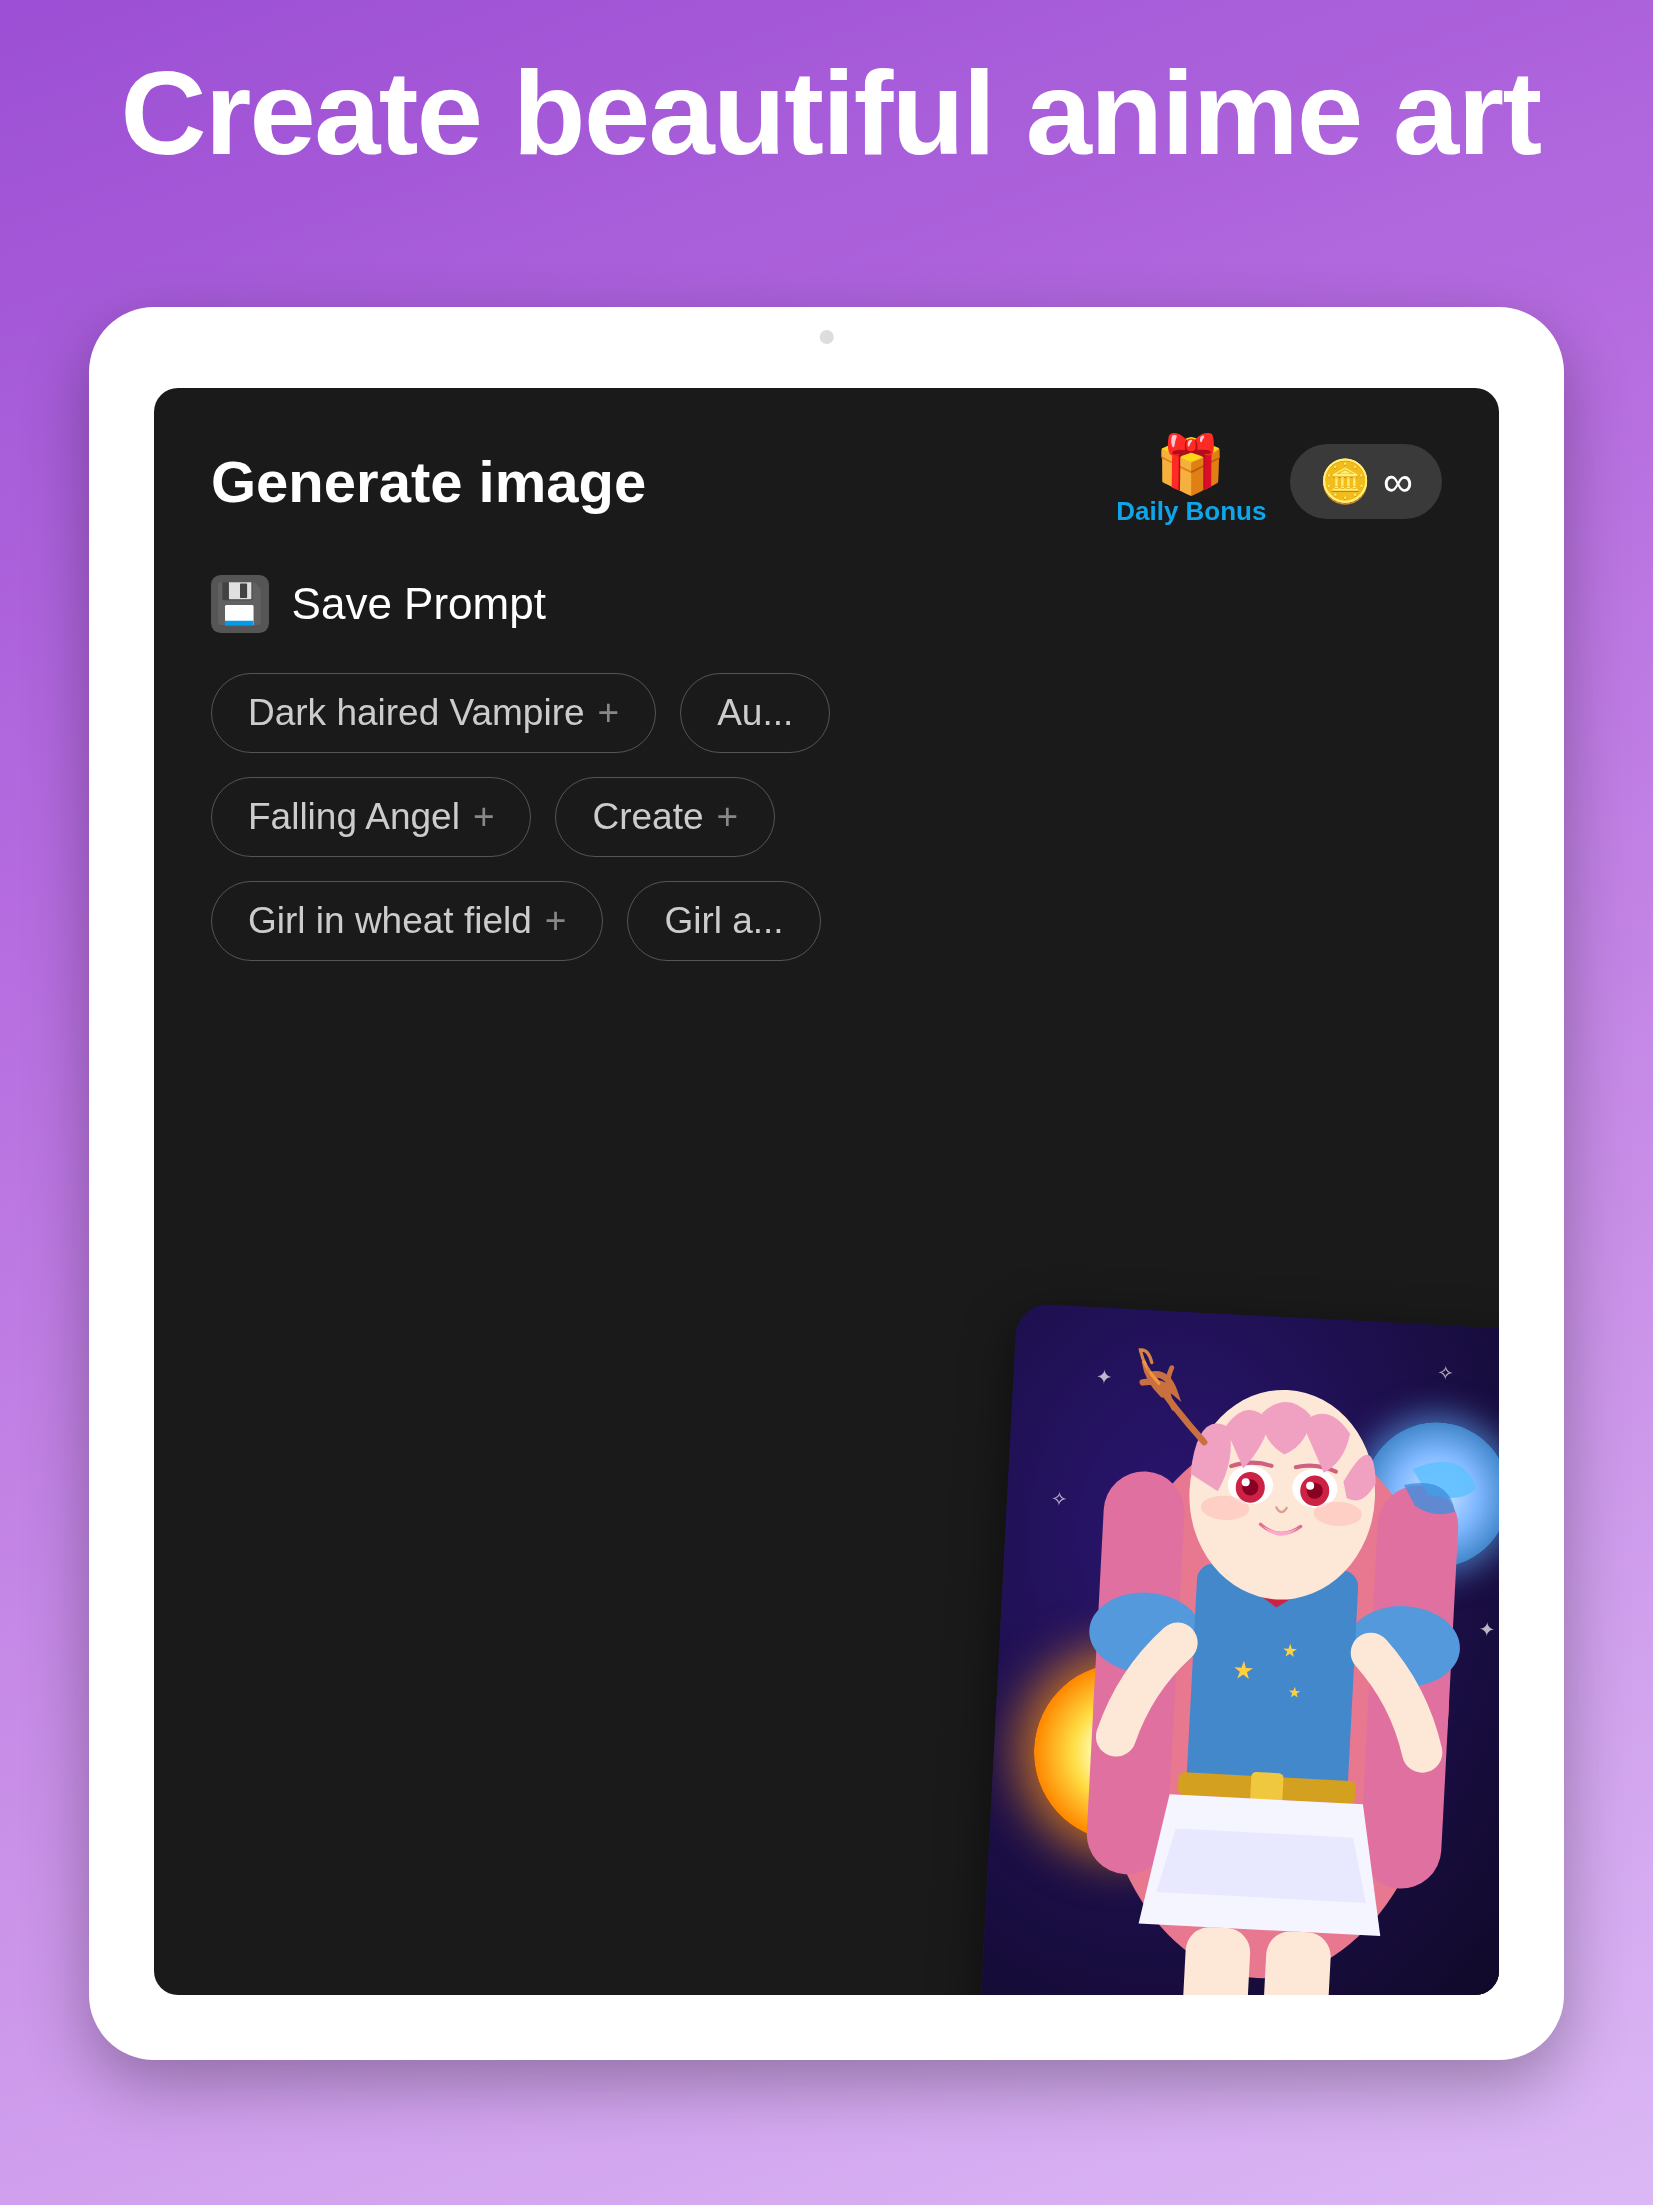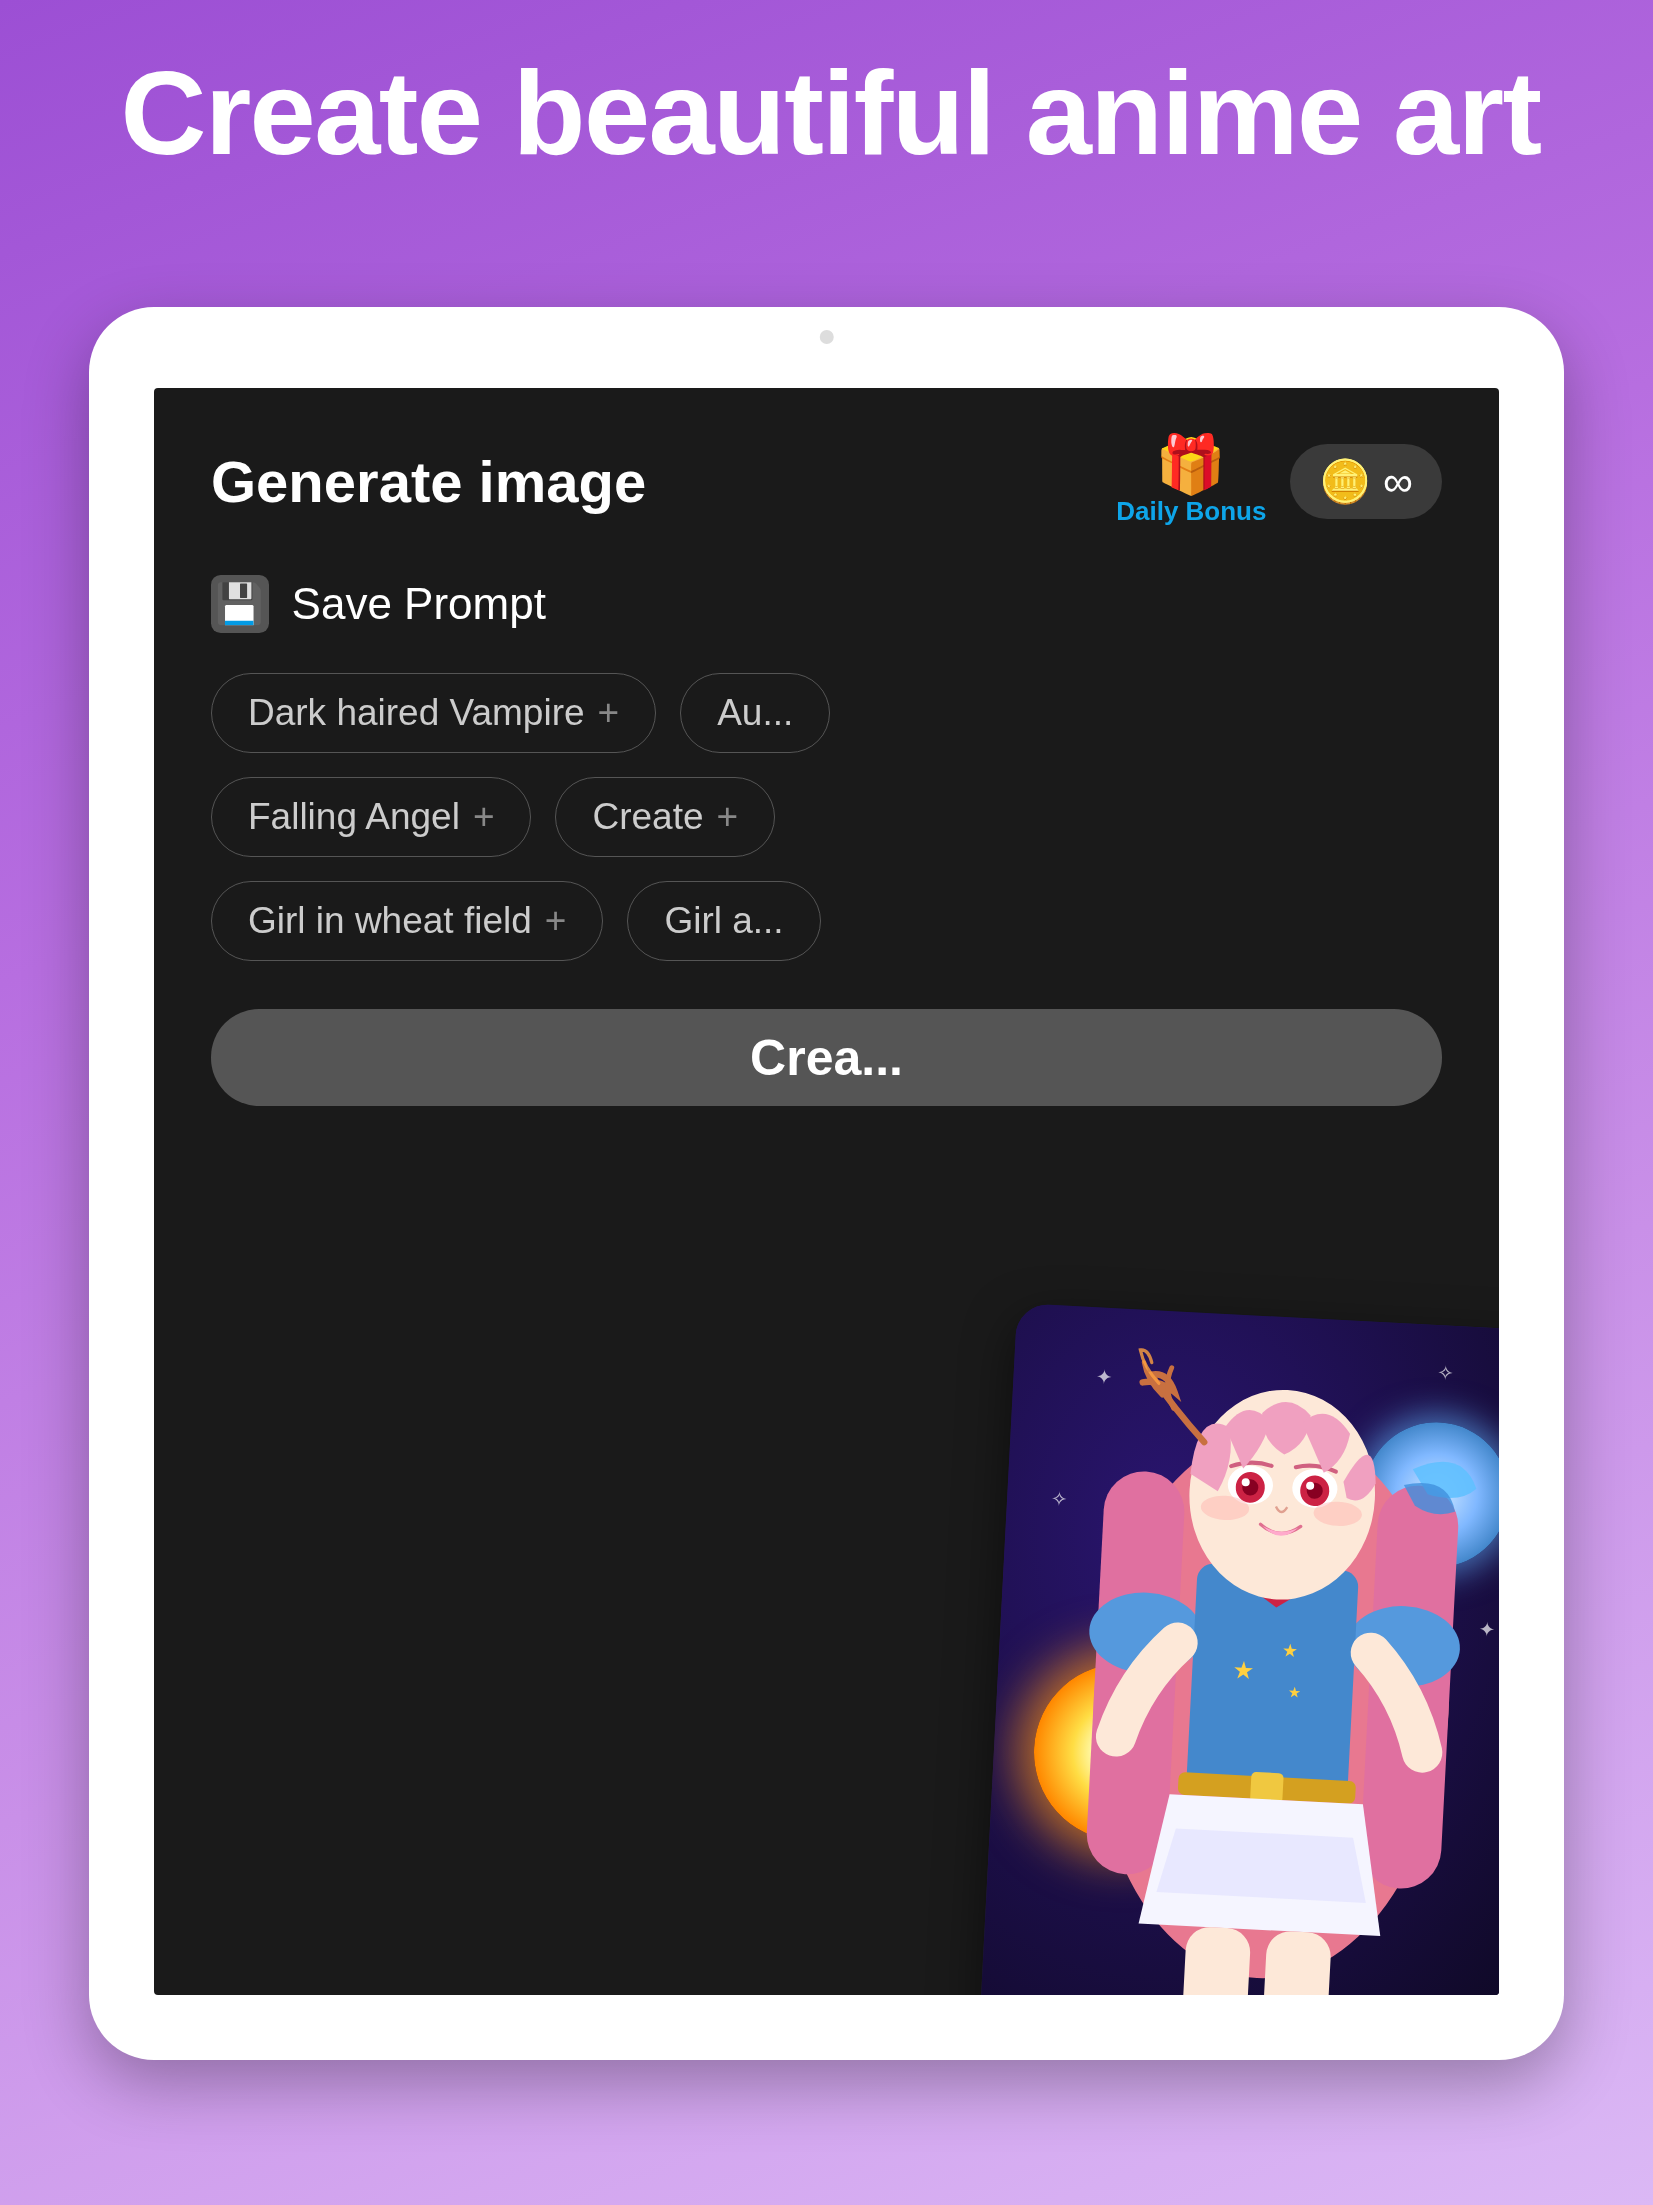--- a/index.html
+++ b/index.html
@@ -51,21 +51,21 @@
     }
 
     
     .app-screen {
       position: absolute;
       top: 81px;
       left: 65px;
       right: 65px;
       bottom: 65px;
       background: #1a1a1a;
-      border-radius: 4px;
+      border-radius: 24px;
       overflow: hidden;
     }
 
     .app-content {
       padding: 48px 57px;
     }
 
     
     .header-row {
       display: flex;
@@ -356,21 +356,20 @@
             <span class="chip-label">Girl in wheat field</span>
             <span class="chip-plus">+</span>
           </div>
           <div class="chip">
             <span class="chip-label">Girl a...</span>
           </div>
         </div>
 
       </div>
 
-      <button class="create-btn">Crea...</button>
 
     </div>
 
     <div class="character-card">
 
       <div class="card-bg-gradient"></div>
 
       <div class="card-star" style="top:8%;left:15%;">✦</div>
       <div class="card-star" style="top:15%;left:55%;">✦</div>
       <div class="card-star" style="top:5%;right:20%;">✧</div>

